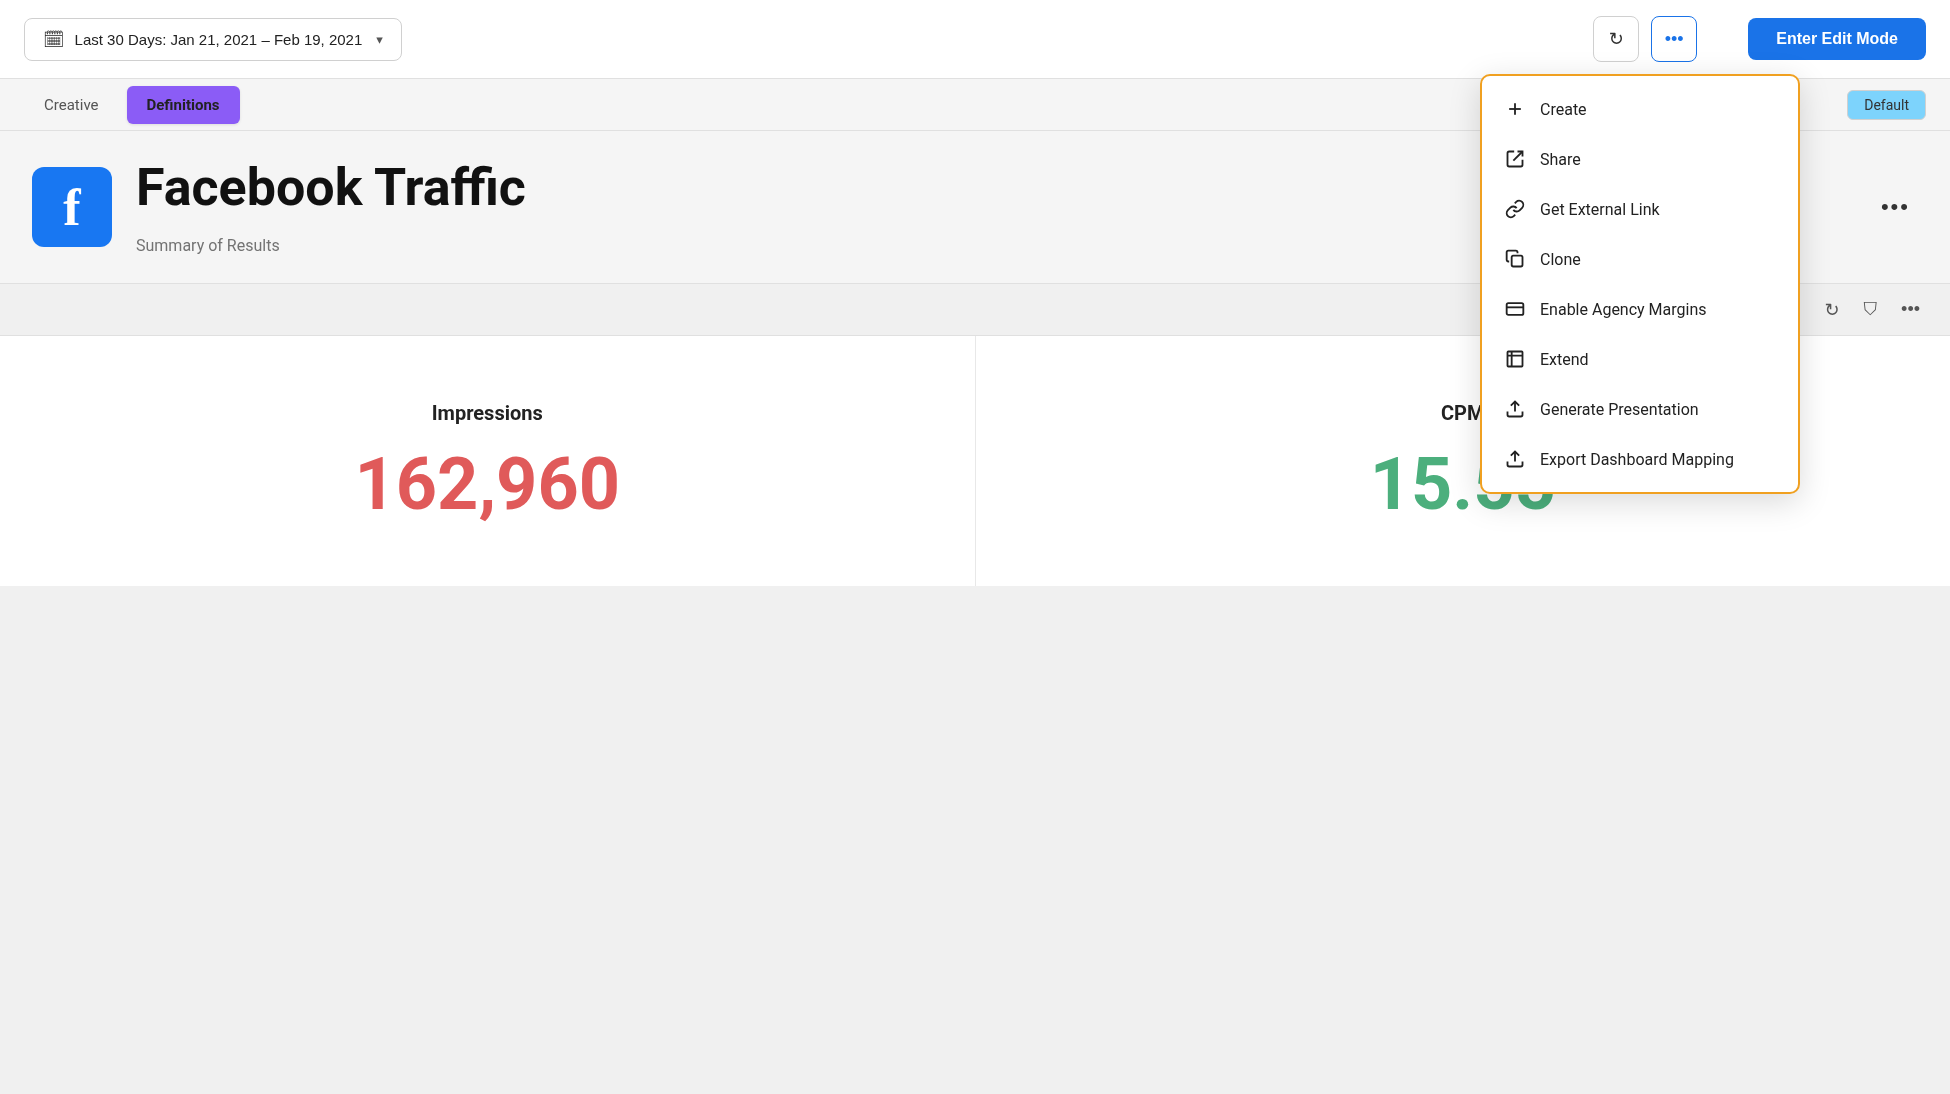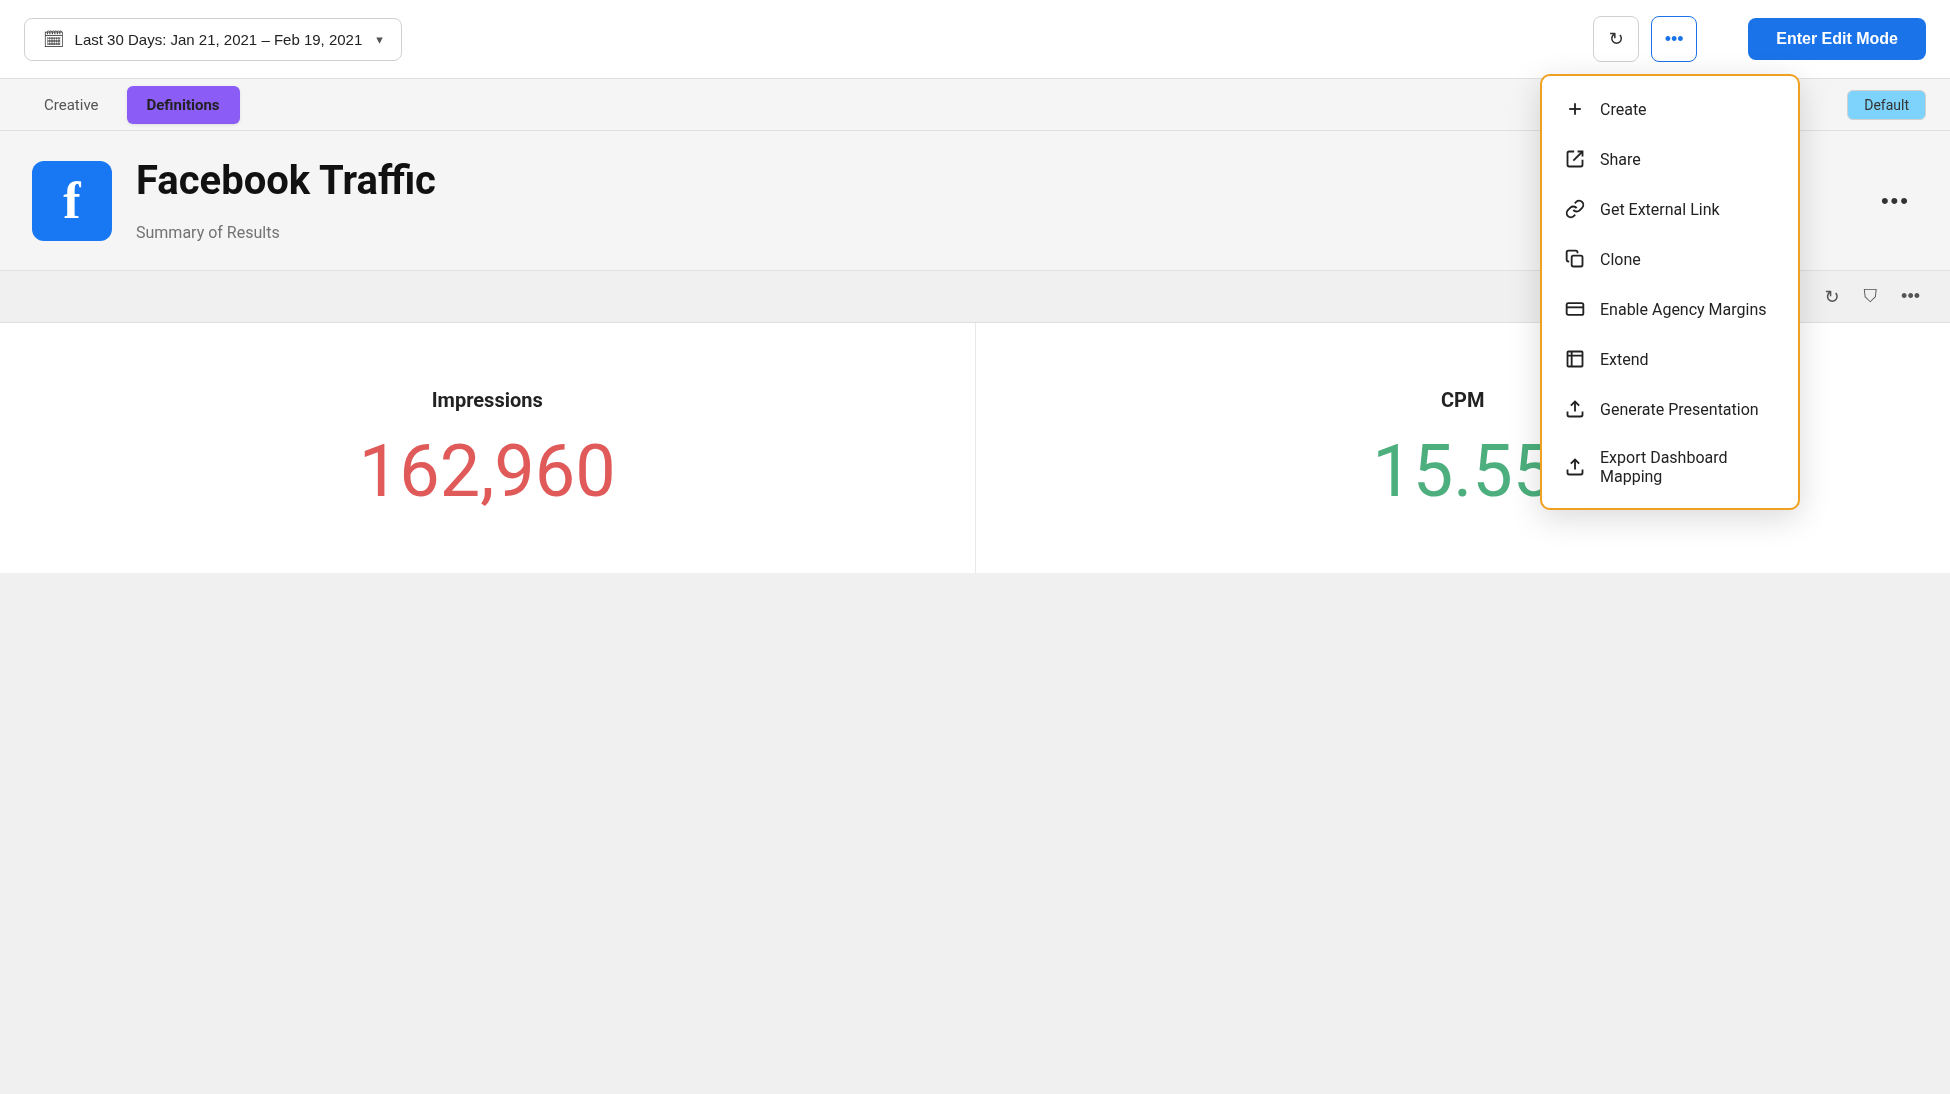--- a/index.html
+++ b/index.html
@@ -143,21 +143,21 @@
       align-items: center;
       justify-content: center;
       font-size: 52px;
       color: white;
       font-weight: 900;
       font-family: Georgia, serif;
       flex-shrink: 0;
     }
 
     .dashboard-title-block h1 {
-      font-size: 40px;
+      font-size: 52px;
       font-weight: 700;
       color: #111;
       line-height: 1.1;
     }
 
     .dashboard-title-block p {
       font-size: 16px;
       color: #737373;
       margin-top: 20px;
     }
@@ -224,34 +224,34 @@
 
     .stat-label {
       font-size: 20px;
       font-weight: 700;
       color: #222;
       margin-bottom: 16px;
     }
 
     .stat-value {
       font-size: 72px;
-      font-weight: 400;
+      font-weight: 700;
       line-height: 1;
       margin-top: 8px;
     }
 
     .stat-value.red { color: #e05a5a; }
     .stat-value.green { color: #4caf7d; }
 
     
     .dropdown-menu {
       position: absolute;
       top: 74px;
       right: 150px;
-      width: 260px;
+      width: 320px;
       background: white;
       border: 2px solid #f0a020;
       border-radius: 10px;
       box-shadow: 0 8px 32px rgba(0,0,0,0.15);
       z-index: 1000;
       padding: 8px 0;
     }
 
     .menu-item {
       display: flex;

